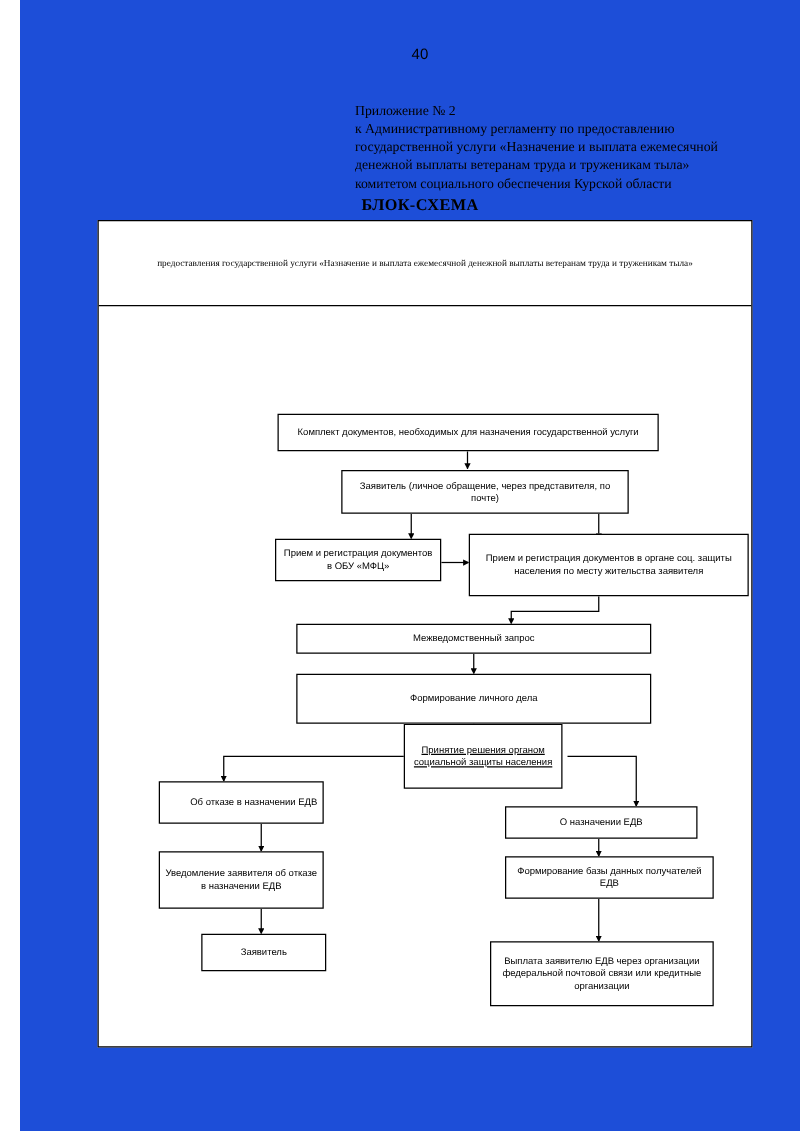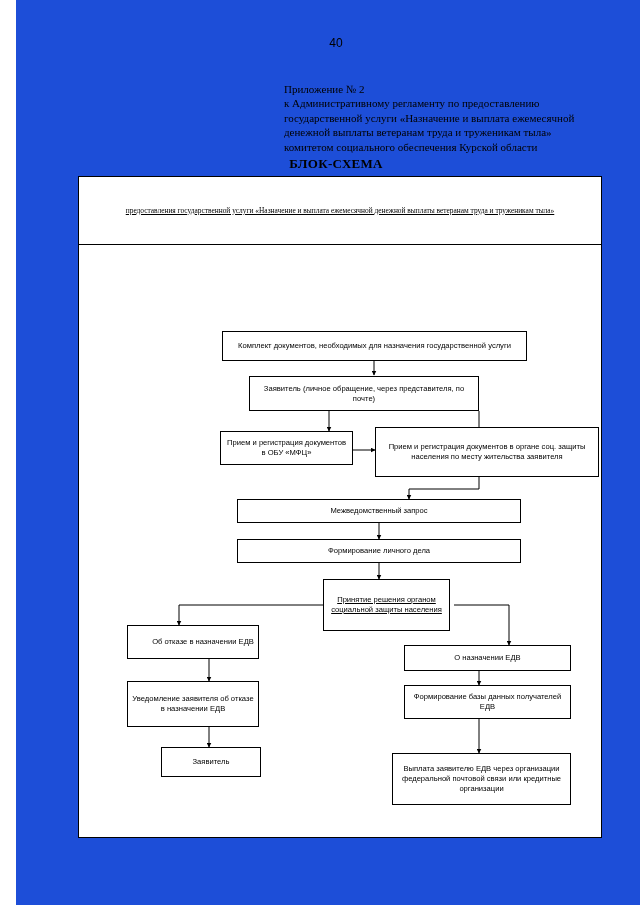--- a/index.html
+++ b/index.html
@@ -76,21 +76,20 @@
     position: absolute;
     left: 0;
     top: 0;
     width: 100%;
     height: 68px;
     border-bottom: 1px solid #000;
     box-sizing: border-box;
     display: flex;
     align-items: center;
     justify-content: center;
-    text-decoration: underline;
   }
   .frame-subtitle {
     font-size: 7.4px;
     line-height: 10px;
     text-align: center;
     padding: 0 8px;
     white-space: nowrap;
   }
 
   
@@ -184,49 +183,49 @@
           <path d="M 130 482 L 130 502" marker-end="url(#arrow)"></path>
 
           <path d="M 400 474 L 400 508" marker-end="url(#arrow)"></path>
         </g>
       </svg>
 
       <div class="node" style="left:143px; top:86px; width:305px; height:30px;">
         <span>Комплект документов, необходимых для назначения государственной услуги</span>
       </div>
 
-      <div class="node" style="left:170px; top:131px; width:230px; height:35px;">
+      <div class="node" style="left:194px; top:131px; width:230px; height:35px;">
         <span>Заявитель (личное обращение, через представителя, по почте)</span>
       </div>
 
       <div class="node" style="left:141px; top:186px; width:133px; height:34px;">
         <span>Прием и регистрация документов в ОБУ «МФЦ»</span>
       </div>
 
       <div class="node" style="left:296px; top:182px; width:224px; height:50px;">
         <span>Прием и регистрация документов в органе соц. защиты населения по месту жительства заявителя</span>
       </div>
 
       <div class="node" style="left:158px; top:254px; width:284px; height:24px;">
         <span>Межведомственный запрос</span>
       </div>
 
-      <div class="node" style="left:158px; top:294px; width:284px; height:24px;">
+      <div class="node" style="left:158px; top:294px; width:284px; height:40px;">
         <span>Формирование личного дела</span>
       </div>
 
       <div class="node" style="left:244px; top:334px; width:127px; height:52px;text-decoration:underline;">
         <span>Принятие решения органом социальной защиты населения</span>
       </div>
 
       <div class="node" style="left:48px; top:380px; width:132px; height:34px;padding-left:24px;">
         <span>Об отказе в назначении ЕДВ</span>
       </div>
 
-      <div class="node" style="left:325px; top:400px; width:167px; height:26px;">
+      <div class="node" style="left:325px; top:400px; width:154px; height:26px;">
         <span>О назначении ЕДВ</span>
       </div>
 
       <div class="node" style="left:48px; top:436px; width:132px; height:46px;">
         <span>Уведомление заявителя об отказе в назначении ЕДВ</span>
       </div>
 
       <div class="node" style="left:325px; top:440px; width:167px; height:34px;">
         <span>Формирование базы данных получателей ЕДВ</span>
       </div>

